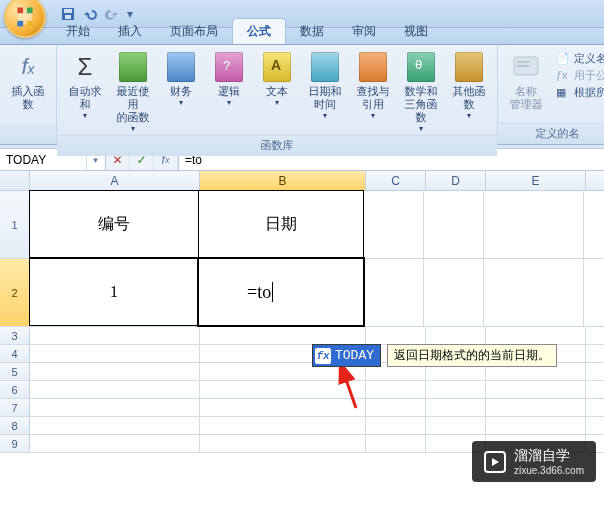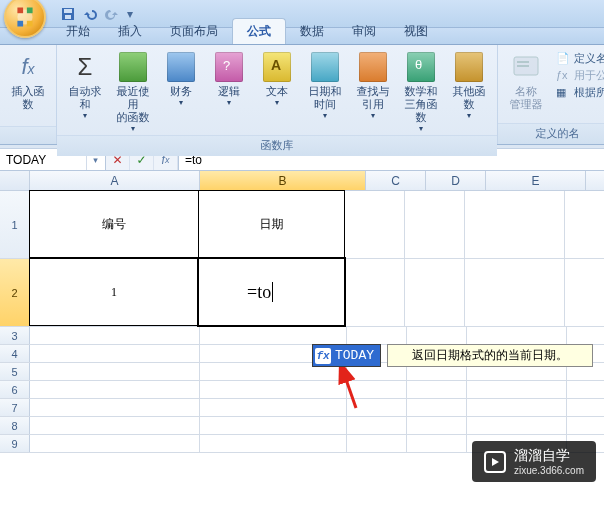--- a/index.html
+++ b/index.html
@@ -47,34 +47,34 @@
   .sheet { position: relative; }
   .colhdrs { display:flex; height:20px; background: linear-gradient(#f6f9fd,#e5edf7); border-bottom:1px solid #c3d0e1; }
   .selall { width:30px; border-right:1px solid #c3d0e1; background:linear-gradient(#eef3fa,#dfe9f5); }
   .ch { border-right:1px solid #c3d0e1; text-align:center; color:#3f5d85; font-size:12px; display:flex; align-items:center; justify-content:center; }
   .ch.A { width:170px; } .ch.B { width:166px; } .ch.B.sel { background: linear-gradient(#ffe9a8,#ffd369); color:#5b4200; }
   .ch.C { width:60px; } .ch.D { width:60px; } .ch.E { width:100px; }
   .rows { }
   .row { display:flex; border-bottom:1px solid #d3dbe6; }
   .rh { width:30px; border-right:1px solid #c3d0e1; background:linear-gradient(#f4f8fc,#e5edf6); text-align:center; color:#3f5d85; font-size:11px; display:flex; align-items:center; justify-content:center; }
   .rh.sel { background: linear-gradient(#ffe9a8,#ffd369); color:#5b4200; }
-  .cell { border-right:1px solid #d3dbe6; display:flex; align-items:center; justify-content:center; font-size:12px; font-family: SimSun, serif; }
-  .cA { width:170px; } .cB { width:147px; } .cC { width:60px; } .cD { width:60px; } .cE { width:100px; }
+  .cell { border-right:1px solid #d3dbe6; display:flex; align-items:center; justify-content:center; font-size:16px; font-family: SimSun, serif; }
+  .cA { width:170px; } .cB { width:166px; } .cC { width:60px; } .cD { width:60px; } .cE { width:100px; }
   .r-big { height:68px; }
   .r-s { height:18px; }
   .databorder { border:1px solid #000; margin:-1px 0 0 -1px; }
   .editcell { outline:2px solid #000; outline-offset:-1px; background:#fff; justify-content:flex-start; padding-left:48px; font-size:18px; position:relative; }
   .editcell .caret { display:inline-block; width:1px; height:20px; background:#000; margin-left:1px; animation: blink 1s step-end infinite; }
   @keyframes blink { 50% { opacity:0; } }
 
   
   .ac { position:absolute; left:312px; top:344px; display:flex; align-items:stretch; z-index:5; }
   .ac-item { display:flex; align-items:center; background:#2f6bd0; color:#fff; padding:1px 6px 1px 2px; border:1px solid #3a3a3a; font-family: "Courier New", monospace; font-size:13px; }
   .ac-item .fxi { width:16px; height:16px; background:#fff; color:#2f6bd0; border-radius:2px; margin-right:4px; display:flex; align-items:center; justify-content:center; font-style:italic; font-weight:bold; font-size:11px; }
-  .ac-desc { background:#ffffe1; border:1px solid #888; padding:2px 24px; font-size:12px; margin-left:6px; display:flex; align-items:center; }
+  .ac-desc { background:#ffffe1; border:1px solid #888; padding:2px 6px; font-size:12px; margin-left:6px; display:flex; align-items:center; }
 
   
   .arrow { position:absolute; left:334px; top:362px; pointer-events:none; }
 
   
   .wm { position:absolute; right:8px; bottom:24px; background: rgba(0,0,0,.78); color:#fff; padding:6px 12px; border-radius:4px; display:flex; align-items:center; gap:8px; font-size:14px; }
   .wm .play { width:22px; height:22px; border:2px solid #fff; border-radius:4px; display:flex; align-items:center; justify-content:center; }
   .wm .sub { font-size:10px; opacity:.85; display:block; }
 </style>
 </head>

